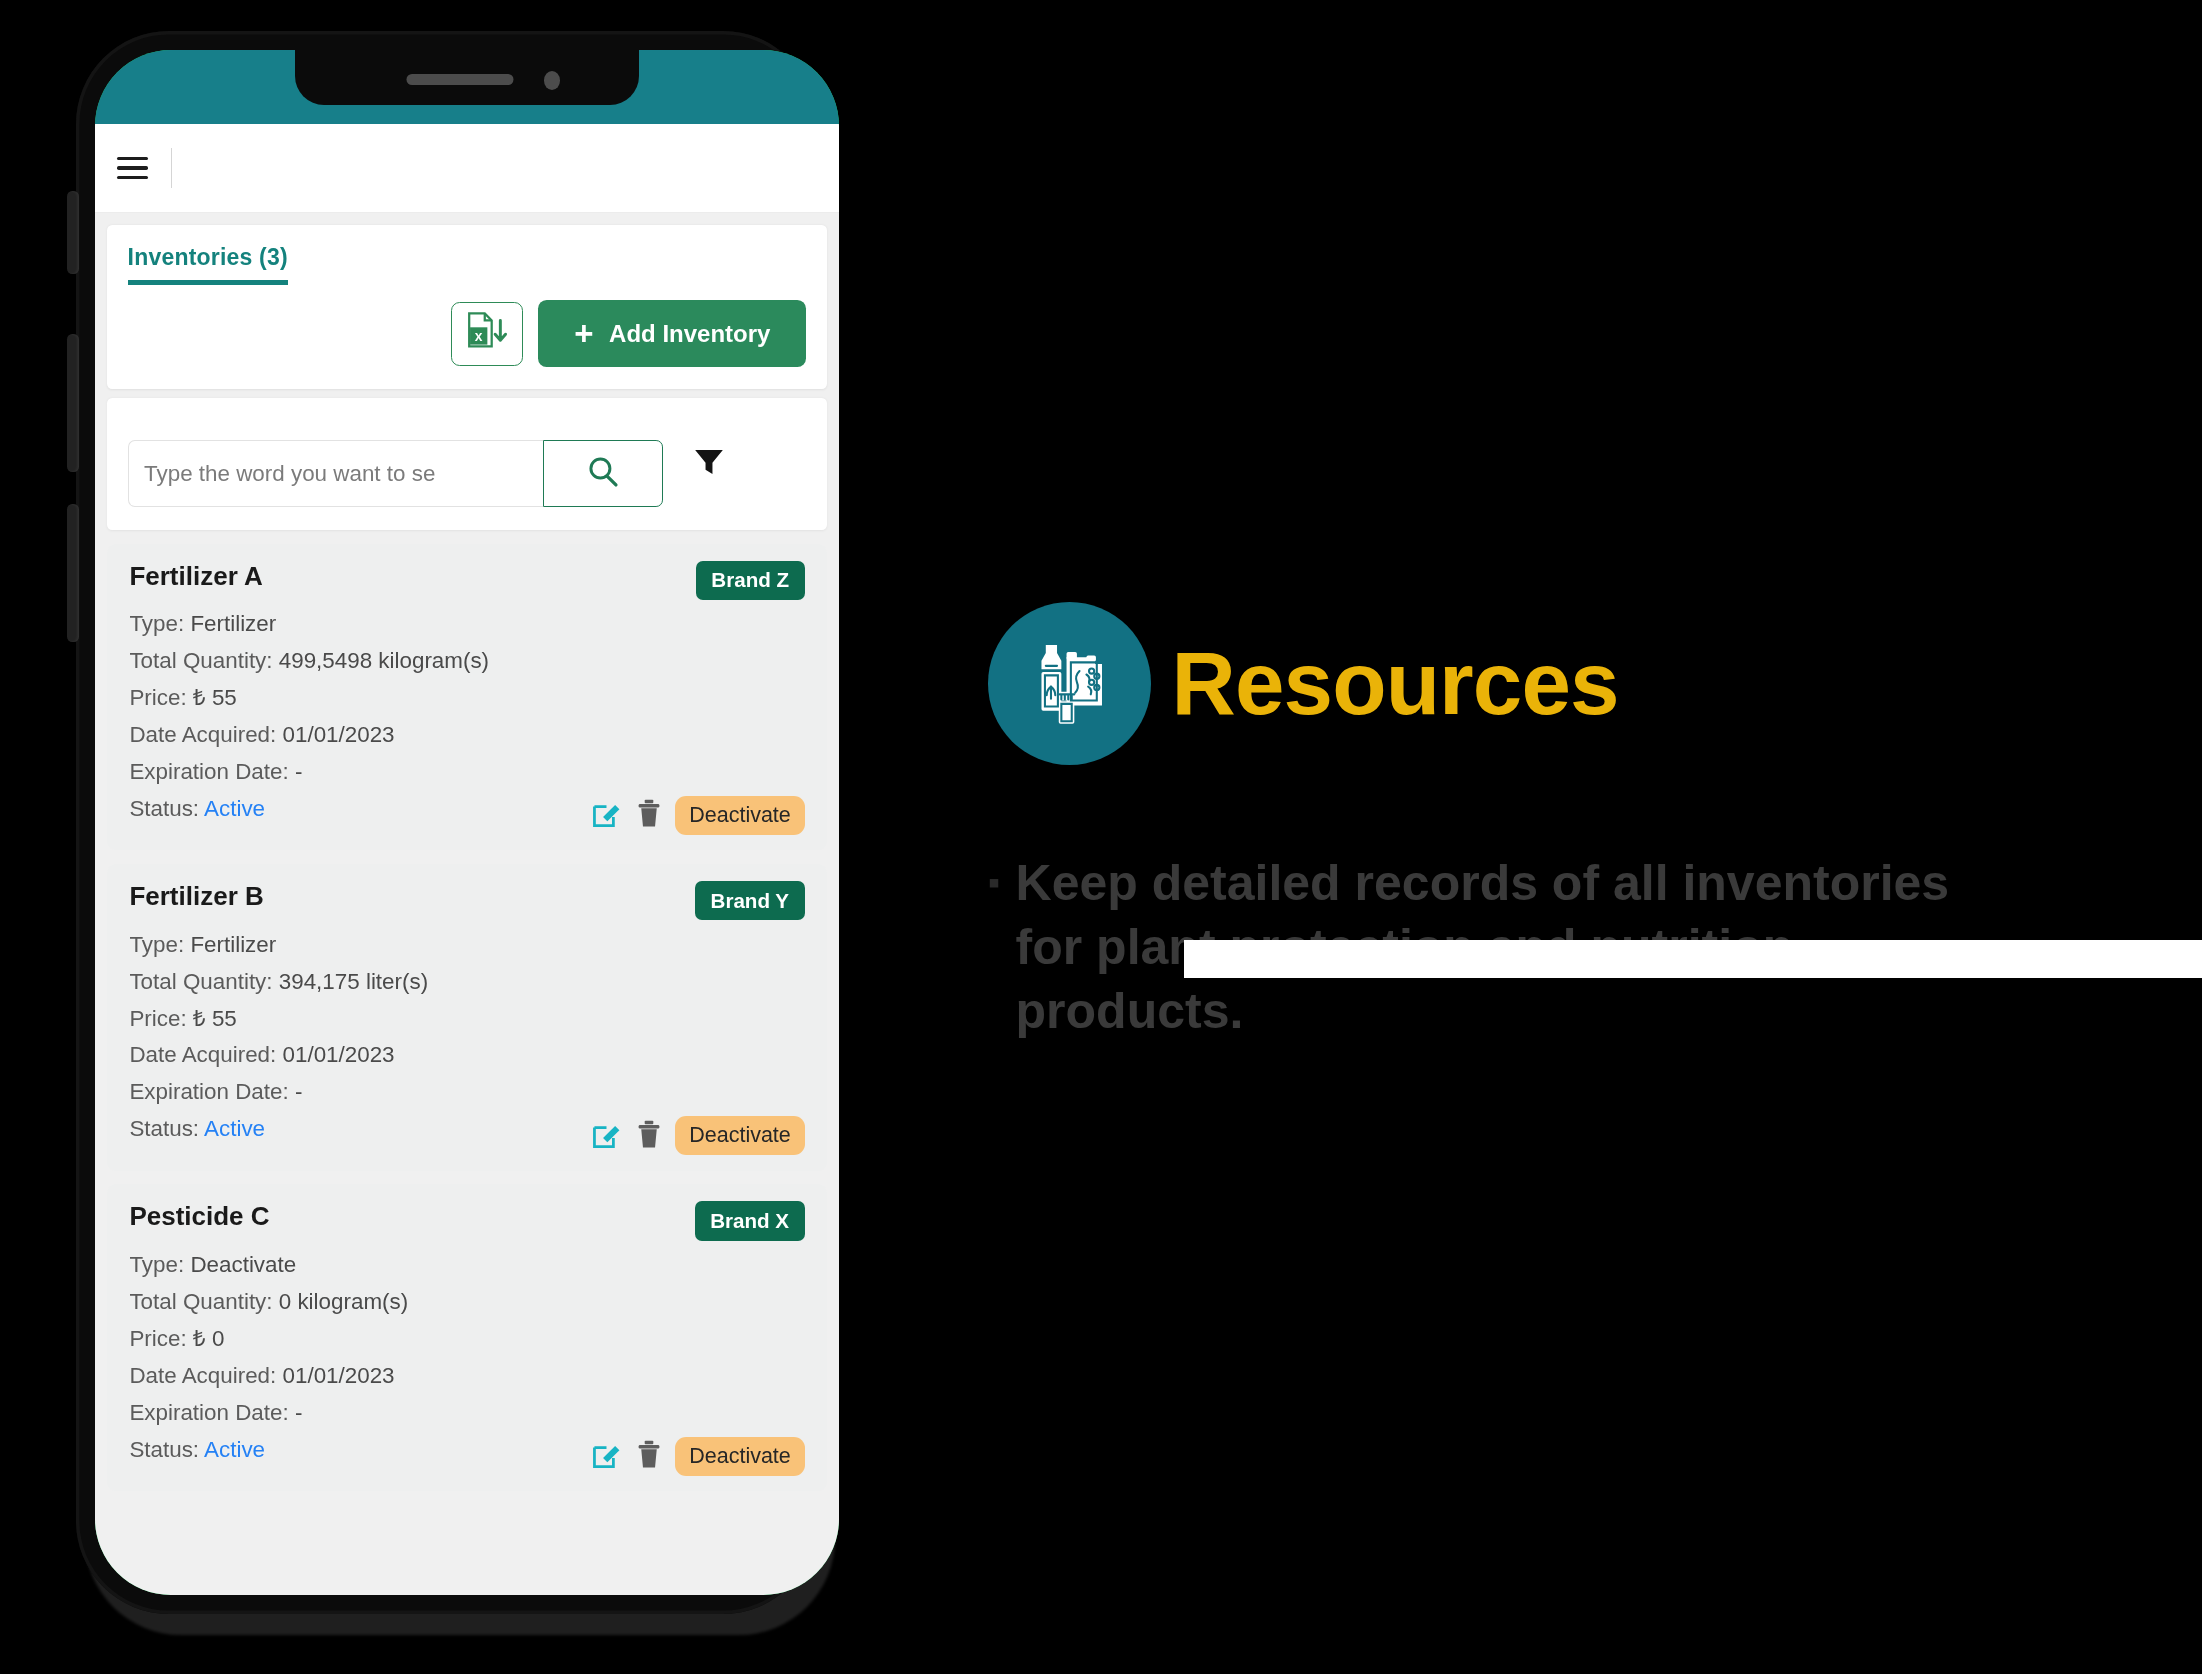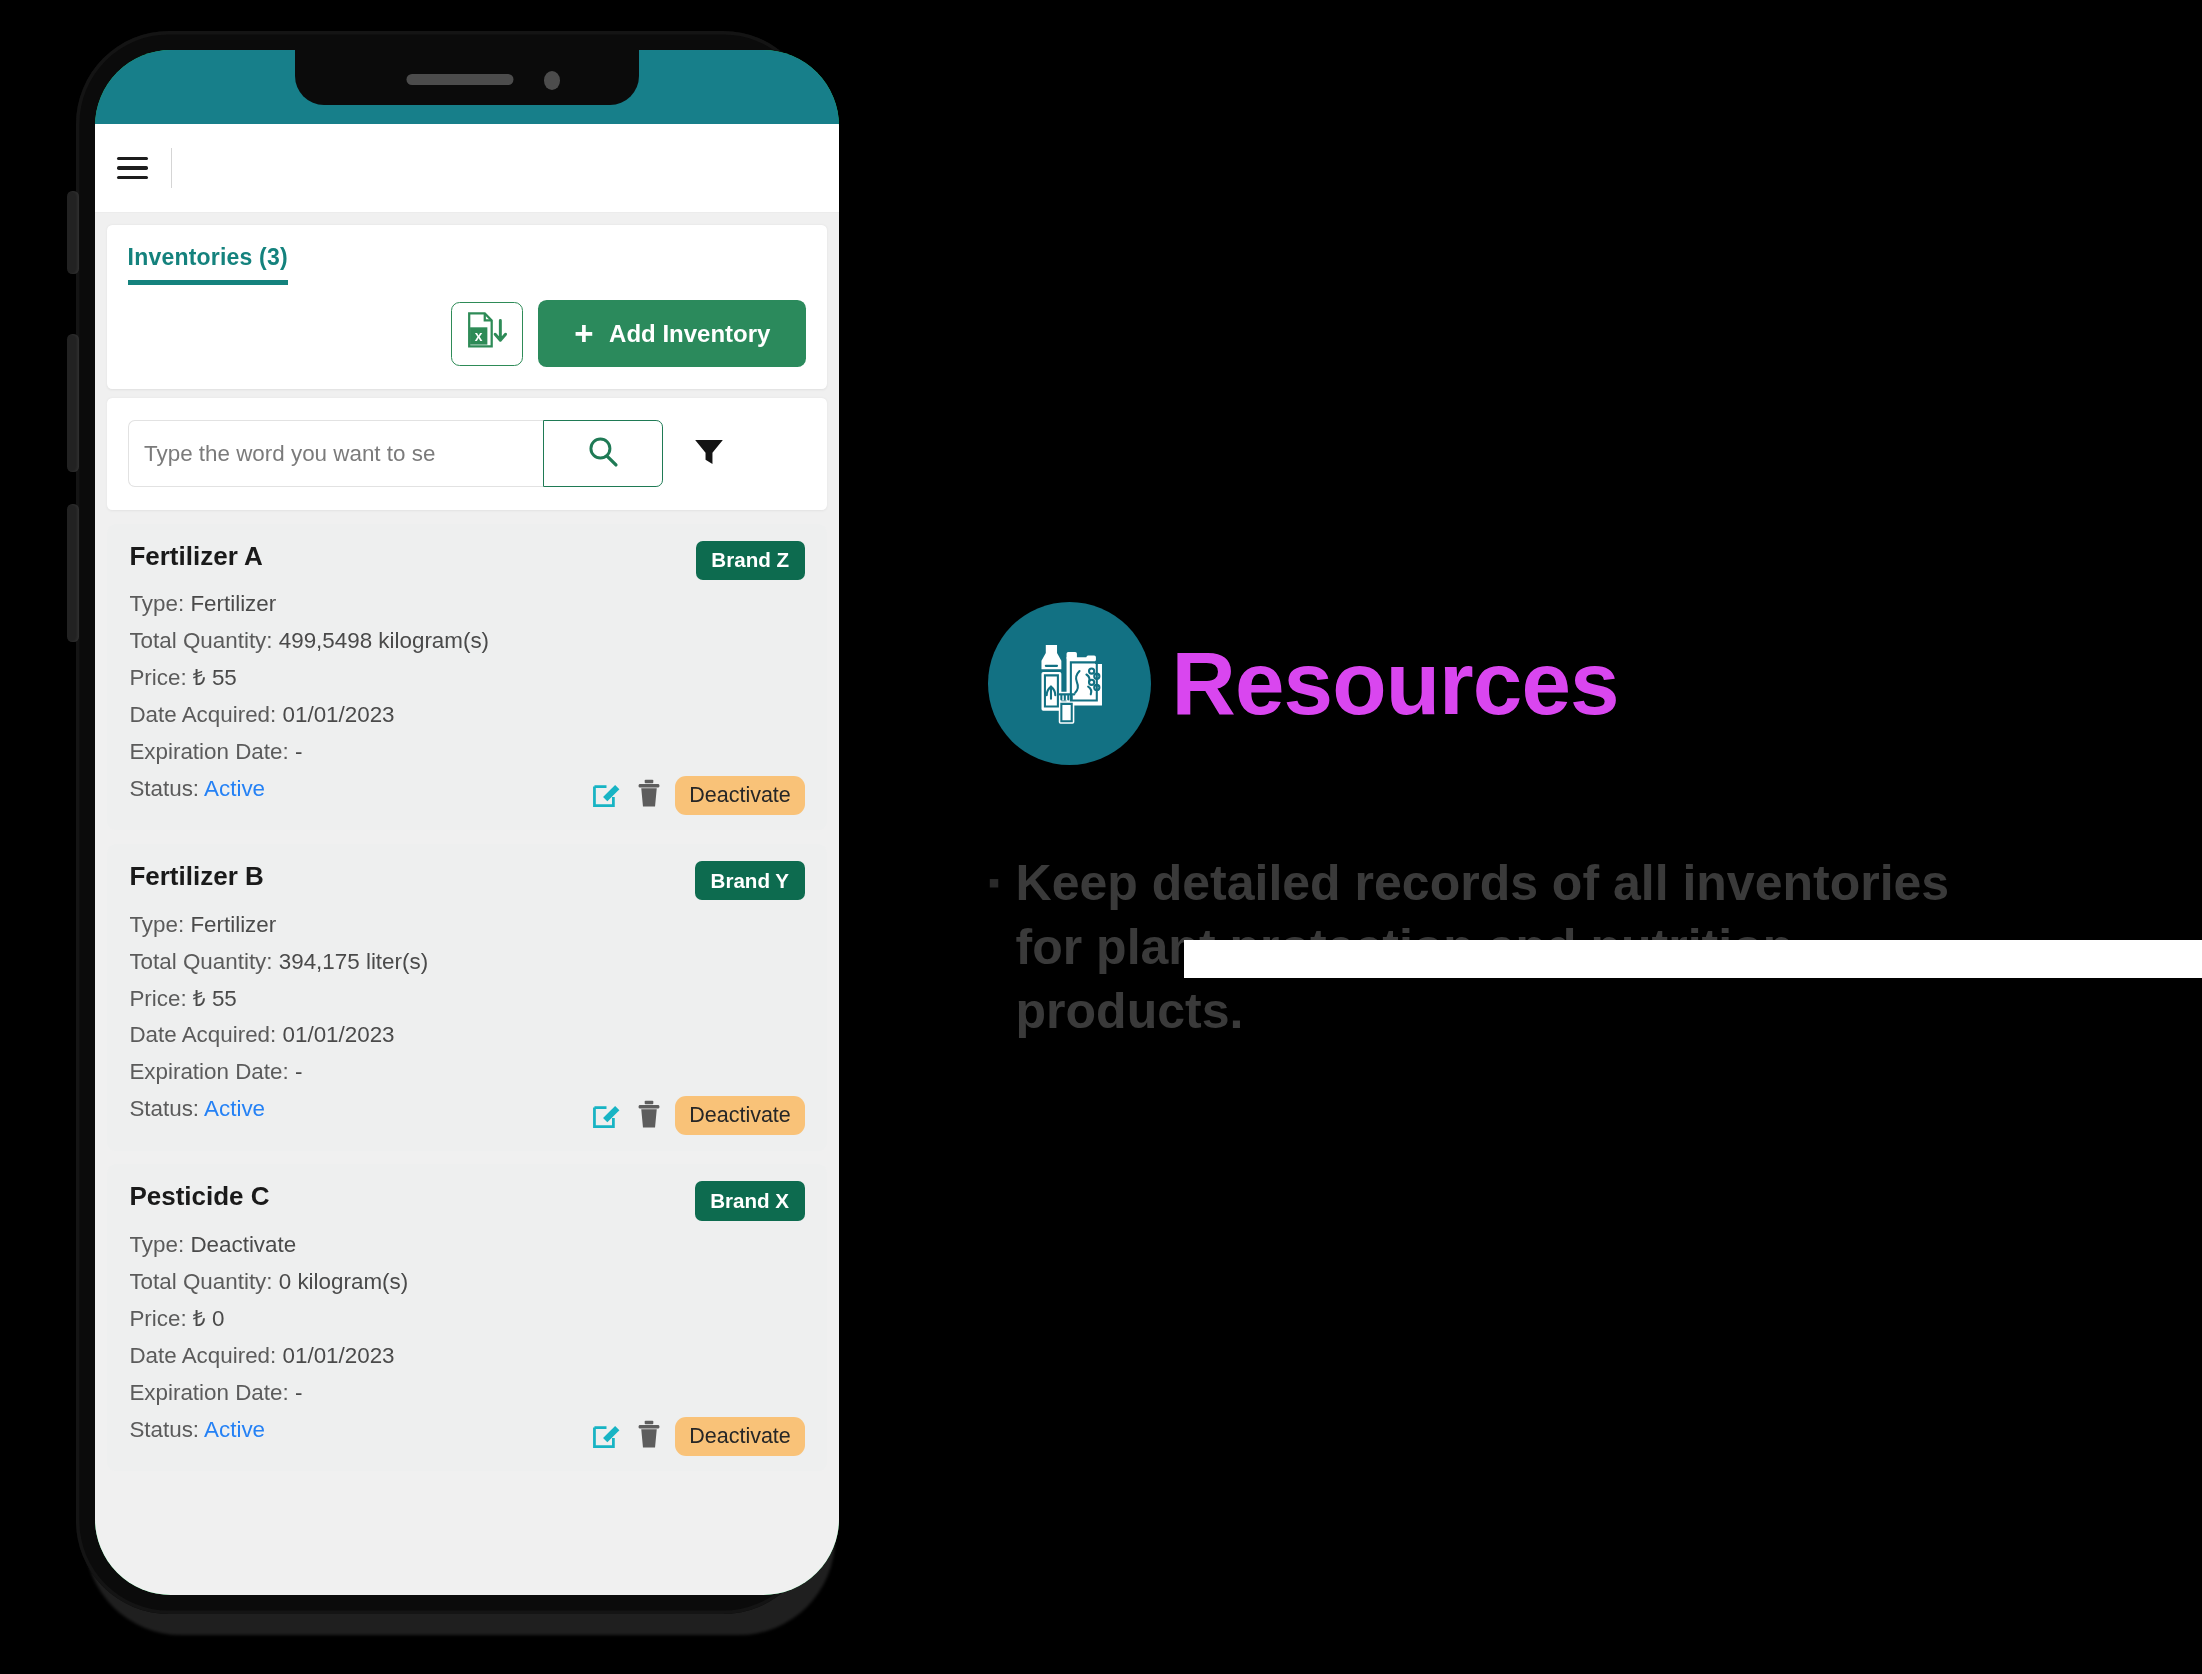--- a/index.html
+++ b/index.html
@@ -226,20 +226,21 @@
     display: flex;
     align-items: center;
     gap: 22.4px;
     box-shadow: 0 0.9px 2.6px rgba(0,0,0,.06);
   }
   .search-wrap {
     display: flex;
     flex: 1;
     max-width: 535px;
     height: 67px;
+    margin-top: 20px;
   }
   .search-input {
     flex: 1;
     border: 1.7px solid #e2e2e2;
     border-right: none;
     border-top-left-radius: 6.9px;
     border-bottom-left-radius: 6.9px;
     font-size: 22.4px;
     color: #6d6d6d;
     padding: 0 15.5px;
@@ -348,21 +349,21 @@
     border-radius: 50%;
     background: #127183;
     display: flex;
     align-items: center;
     justify-content: center;
     flex: none;
   }
   .res-title {
     font-size: 89px;
     font-weight: bold;
-    color: #d946ef;
+    color: #eab308;
     letter-spacing: -0.9px;
     line-height: 1;
   }
   .res-body {
     margin-top: 86px;
     display: flex;
     gap: 15.5px;
     align-items: flex-start;
   }
   .res-bullet {

